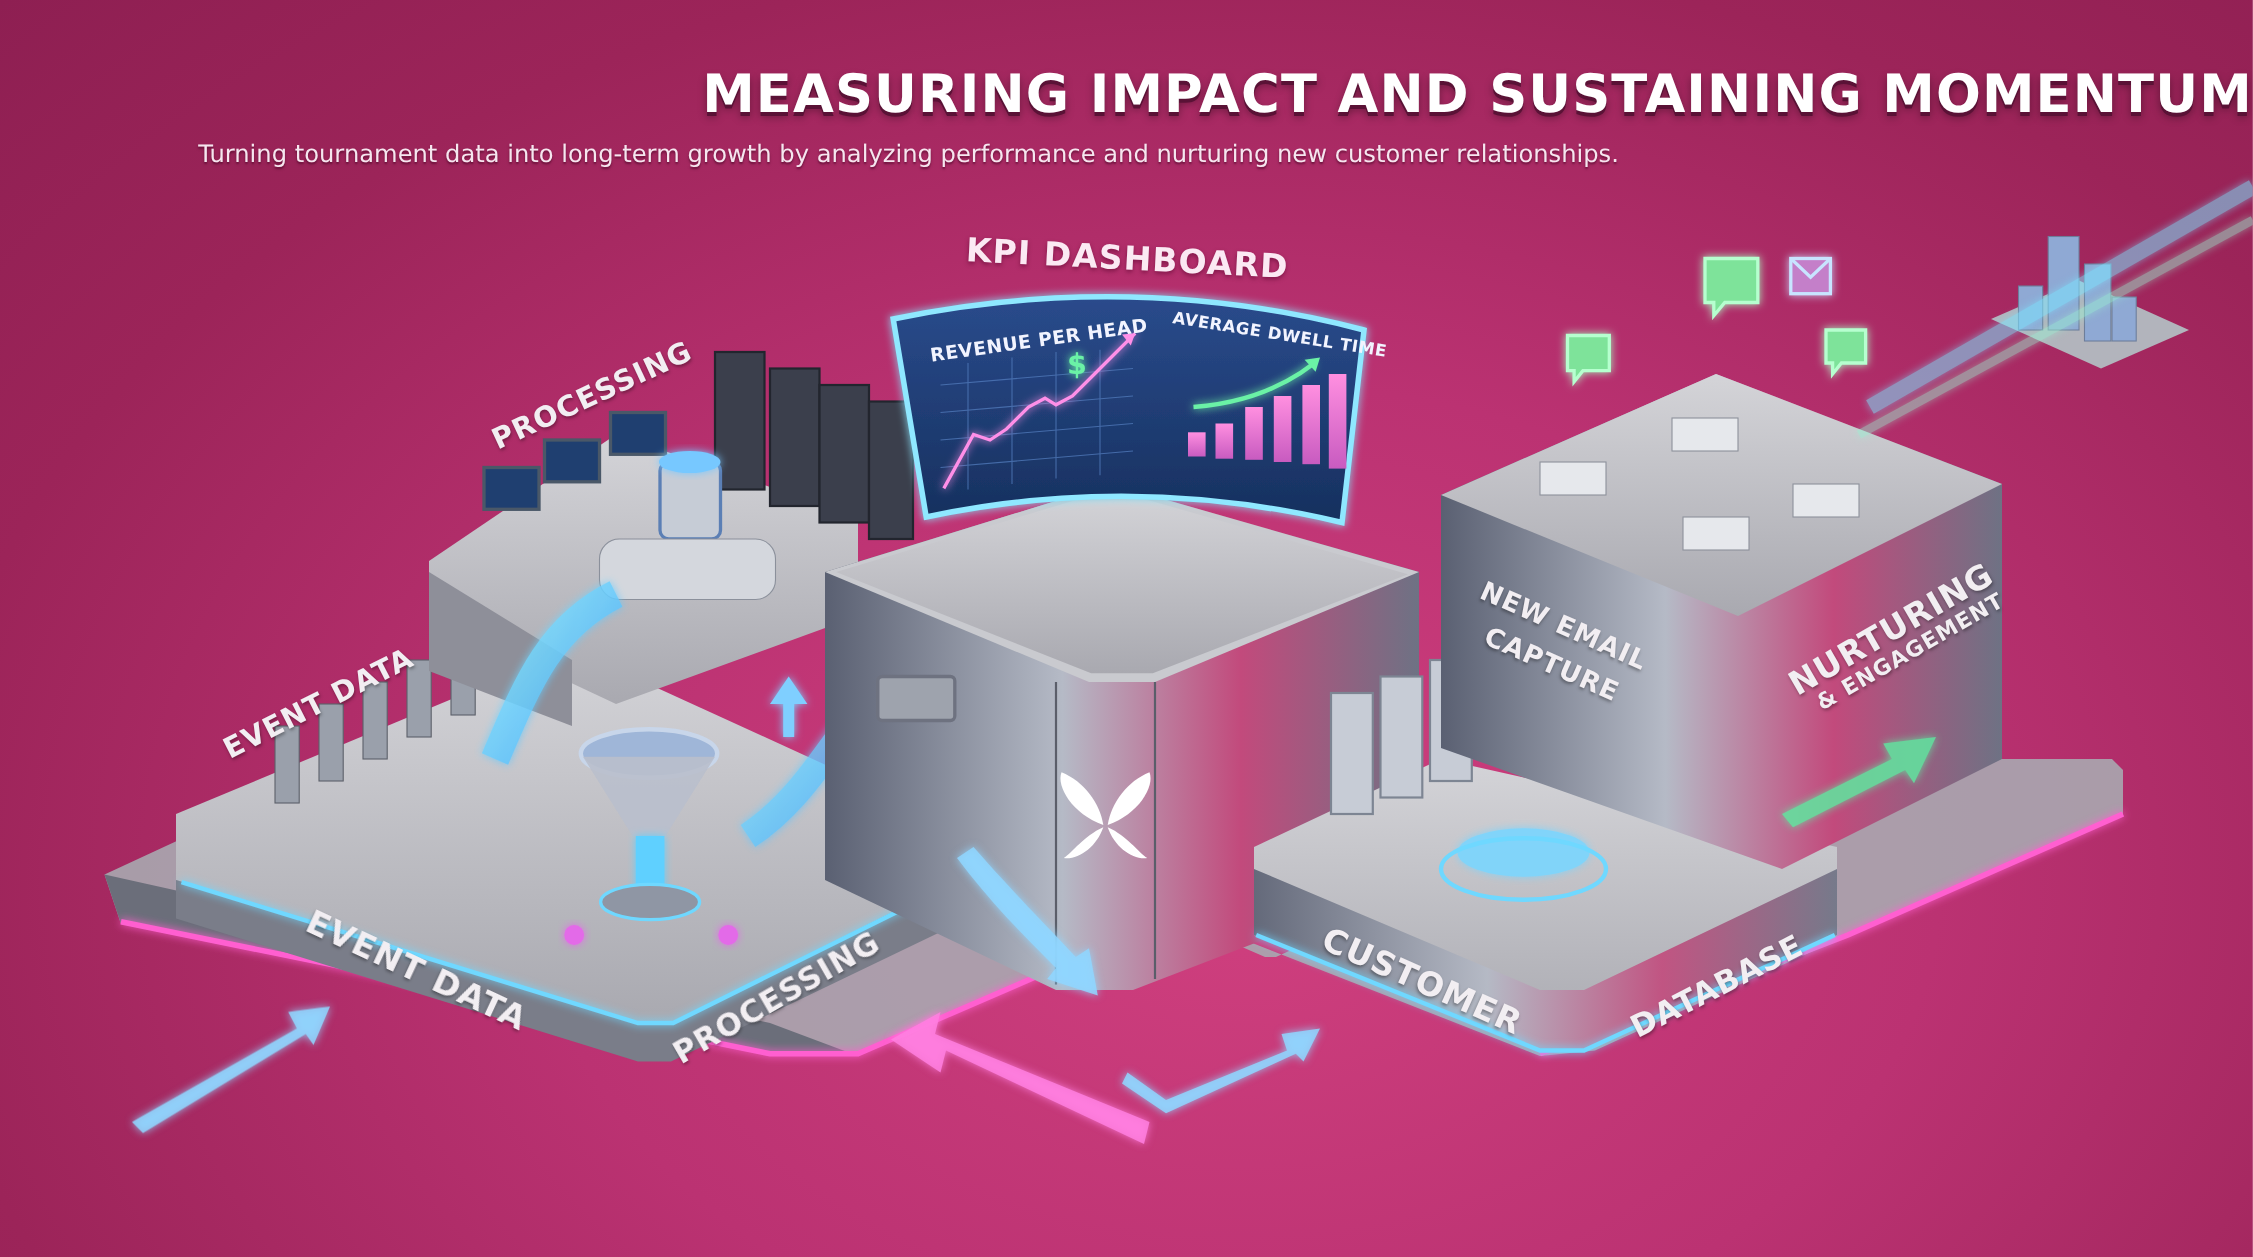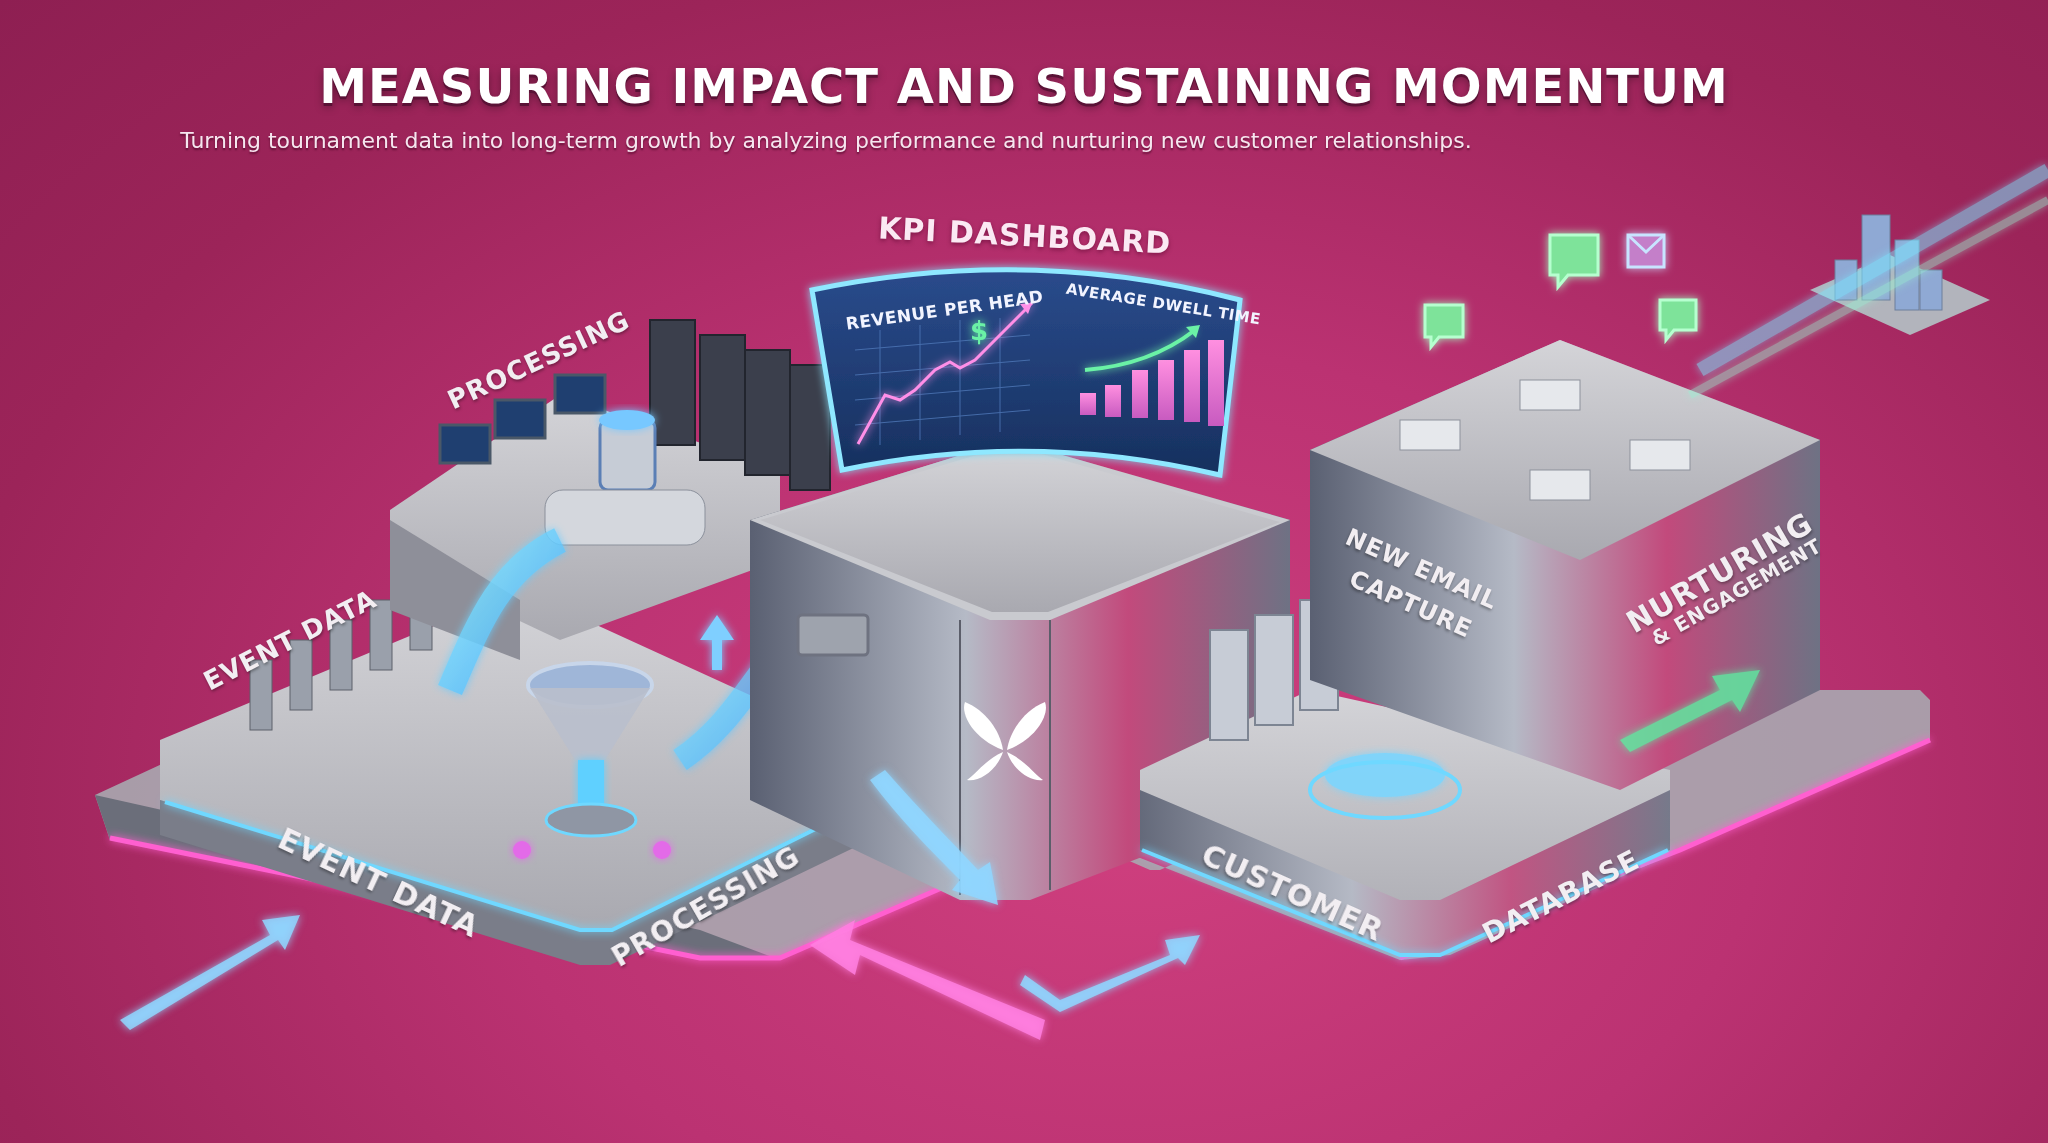--- a/index.html
+++ b/index.html
@@ -3,21 +3,21 @@
 <meta charset="utf-8">
 <style>
   * { box-sizing: border-box; margin: 0; padding: 0; }
   html, body { width: 2048px; height: 1143px; overflow: hidden; }
   body {
     position: relative;
     font-family: "DejaVu Sans", "Liberation Sans", sans-serif;
     background: radial-gradient(ellipse at 55% 70%, #d0407f 0%, #bb3272 40%, #9c2459 75%, #8e1f52 100%);
   }
   .title {
-    position: absolute; left: 0; top: 58px; width: 2048px; text-align: center;
+    position: absolute; left: 0; top: 58px; width: 2048px; text-align: right;
     font-family: "DejaVu Sans", sans-serif; font-weight: bold;
     font-size: 48px; letter-spacing: 1px; color: #ffffff;
     text-shadow: 0 3px 0 #5a1236, 0 4px 8px rgba(0,0,0,.35);
   }
   .subtitle {
     position: absolute; left: 0; top: 128px; width: 1652px; text-align: center;
     font-family: "DejaVu Sans", sans-serif; font-size: 22px; color: #f6e6ef;
     text-shadow: 0 2px 2px rgba(60,0,30,.6);
   }
   svg.scene { position: absolute; left: 0; top: 0; }

